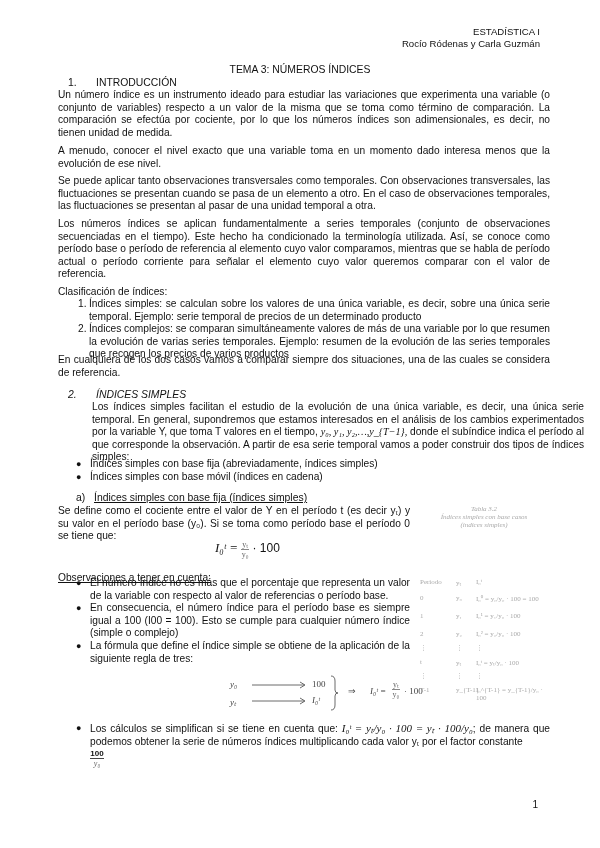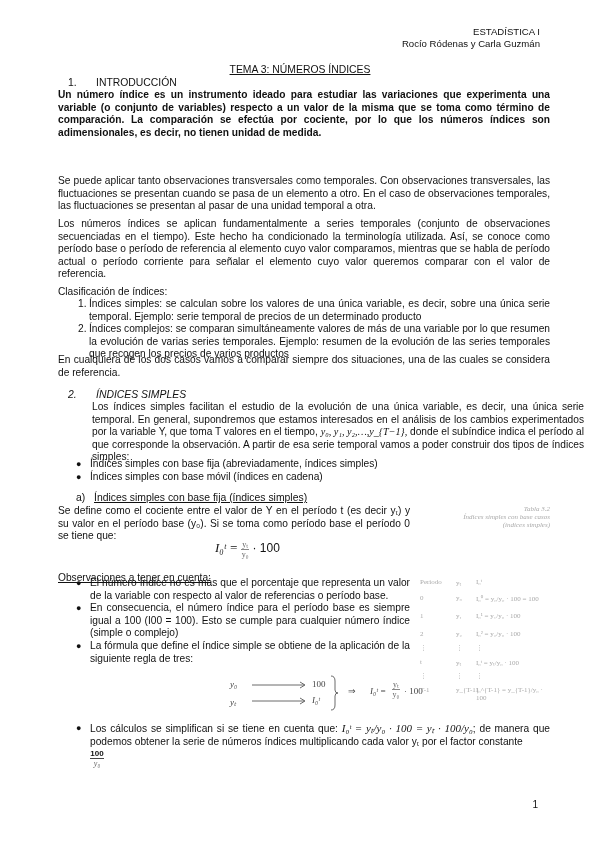--- a/index.html
+++ b/index.html
@@ -2,39 +2,39 @@
 <html><head>
 <meta charset="utf-8">
 <style>
   html, body { margin: 0; padding: 0; background: #ffffff; }
   body { width: 600px; height: 848px; position: relative; overflow: hidden;
          font-family: "Liberation Sans", sans-serif; color: #111; font-size: 10.2px; }
   .page { position: absolute; left: 0; top: 0; width: 600px; height: 848px; background: #fff; }
   .hdr { position: absolute; right: 60px; text-align: right; font-size: 9.6px; line-height: 12px; }
   .hdr1 { top: 26px; }
   .hdr2 { top: 38px; }
-  .title { position: absolute; top: 64px; left: 0; width: 600px; text-align: center; font-size: 10.4px; text-decoration: underline; }
+  .title { position: absolute; top: 64px; left: 0; width: 600px; text-align: center; font-size: 10.4px; }
   .block { position: absolute; left: 58px; width: 492px; line-height: 12.6px; text-align: justify; }
   .sec-head { position: absolute; left: 68px; font-size: 10.4px; }
   .sec-head .num { display: inline-block; width: 28px; }
   .ol { position: absolute; left: 58px; width: 492px; line-height: 12.6px; }
   .ol .item { position: relative; padding-left: 31px; text-align: justify; }
   .ol .item .marker { position: absolute; left: 20px; top: 0; }
   .bul { position: absolute; line-height: 12.6px; }
   .bul .item { position: relative; padding-left: 32px; text-align: justify; }
   .bul .item .marker { position: absolute; left: 18px; top: 0; font-size: 9px; }
   .u { text-decoration: underline; }
   .math { font-family: "Liberation Serif", serif; font-style: italic; }
   .formula { position: absolute; font-family: "Liberation Serif", serif; font-size: 13px; }
   .frac { display: inline-block; vertical-align: middle; text-align: center; font-size: 8px; line-height: 9px; }
   .frac .n { display: block; border-bottom: 0.6px solid #888; padding: 0 1px; color: #666; }
   .frac .d { display: block; color: #666; }
   .fig { position: absolute; left: 418px; top: 505px; width: 132px; height: 148px; color: #aaa;
          font-family: "Liberation Serif", serif; font-size: 7px; }
-  .fig .cap { text-align: right; font-style: italic; line-height: 8px; }
+  .fig .cap { text-align: center; font-style: italic; line-height: 8px; }
   .fig .row { position: absolute; left: 0; width: 132px; height: 10px; margin-top: 47px; }
   .fig .c1 { position: absolute; left: 2px; }
   .fig .c2 { position: absolute; left: 38px; }
   .fig .c3 { position: absolute; left: 58px; }
   .rule3 { position: absolute; left: 230px; top: 675px; width: 200px; height: 40px;
            font-family: "Liberation Serif", serif; font-size: 9px; color: #444; }
   .pageno { position: absolute; right: 62px; top: 799px; font-size: 10px; }
 </style>
 </head>
 <body>
@@ -43,21 +43,22 @@
 
   <div class="hdr hdr1">ESTADÍSTICA I</div>
   <div class="hdr hdr2">Rocío Ródenas y Carla Guzmán</div>
 
   <div class="title">TEMA 3: NÚMEROS ÍNDICES</div>
 
   <div class="sec-head" style="top:77px;">
     <span class="num">1.</span><span>INTRODUCCIÓN</span>
   </div>
 
-  <div class="block" style="top:89px;font-weight:bold;">Un número índice es un instrumento ideado para estudiar las variaciones que experimenta una variable (o conjunto de variables) respecto a un valor de la misma que se toma como término de comparación. La comparación se efectúa por cociente, por lo que los números índices son adimensionales, es decir, no tienen unidad de medida.</div>
+  <div class="block" style="top:89px;">Un número índice es un instrumento ideado para estudiar las variaciones que experimenta una variable (o conjunto de variables) respecto a un valor de la misma que se toma como término de comparación. La comparación se efectúa por cociente, por lo que los números índices son adimensionales, es decir, no tienen unidad de medida.</div>
+  <div class="block" style="top:145px;">A menudo, conocer el nivel exacto que una variable toma en un momento dado interesa menos que la evolución de ese nivel.</div>
   <div class="block" style="top:175px;">Se puede aplicar tanto observaciones transversales como temporales. Con observaciones transversales, las fluctuaciones se presentan cuando se pasa de un elemento a otro. En el caso de observaciones temporales, las fluctuaciones se presentan al pasar de una unidad temporal a otra.</div>
   <div class="block" style="top:218px;">Los números índices se aplican fundamentalmente a series temporales (conjunto de observaciones secuenciadas en el tiempo). Este hecho ha condicionado la terminología utilizada. Así, se conoce como período base o período de referencia al elemento cuyo valor comparamos, mientras que se habla de período actual o período corriente para señalar el elemento cuyo valor queremos comparar con el valor de referencia.</div>
 
   <div class="block" style="top:286px;">Clasificación de índices:</div>
 
   <div class="ol" style="top:298px;">
     <div class="item">
       <span class="marker">1.</span>
       <span>Índices simples: se calculan sobre los valores de una única variable, es decir, sobre una única serie temporal. Ejemplo: serie temporal de precios de un determinado producto</span>
     </div>

